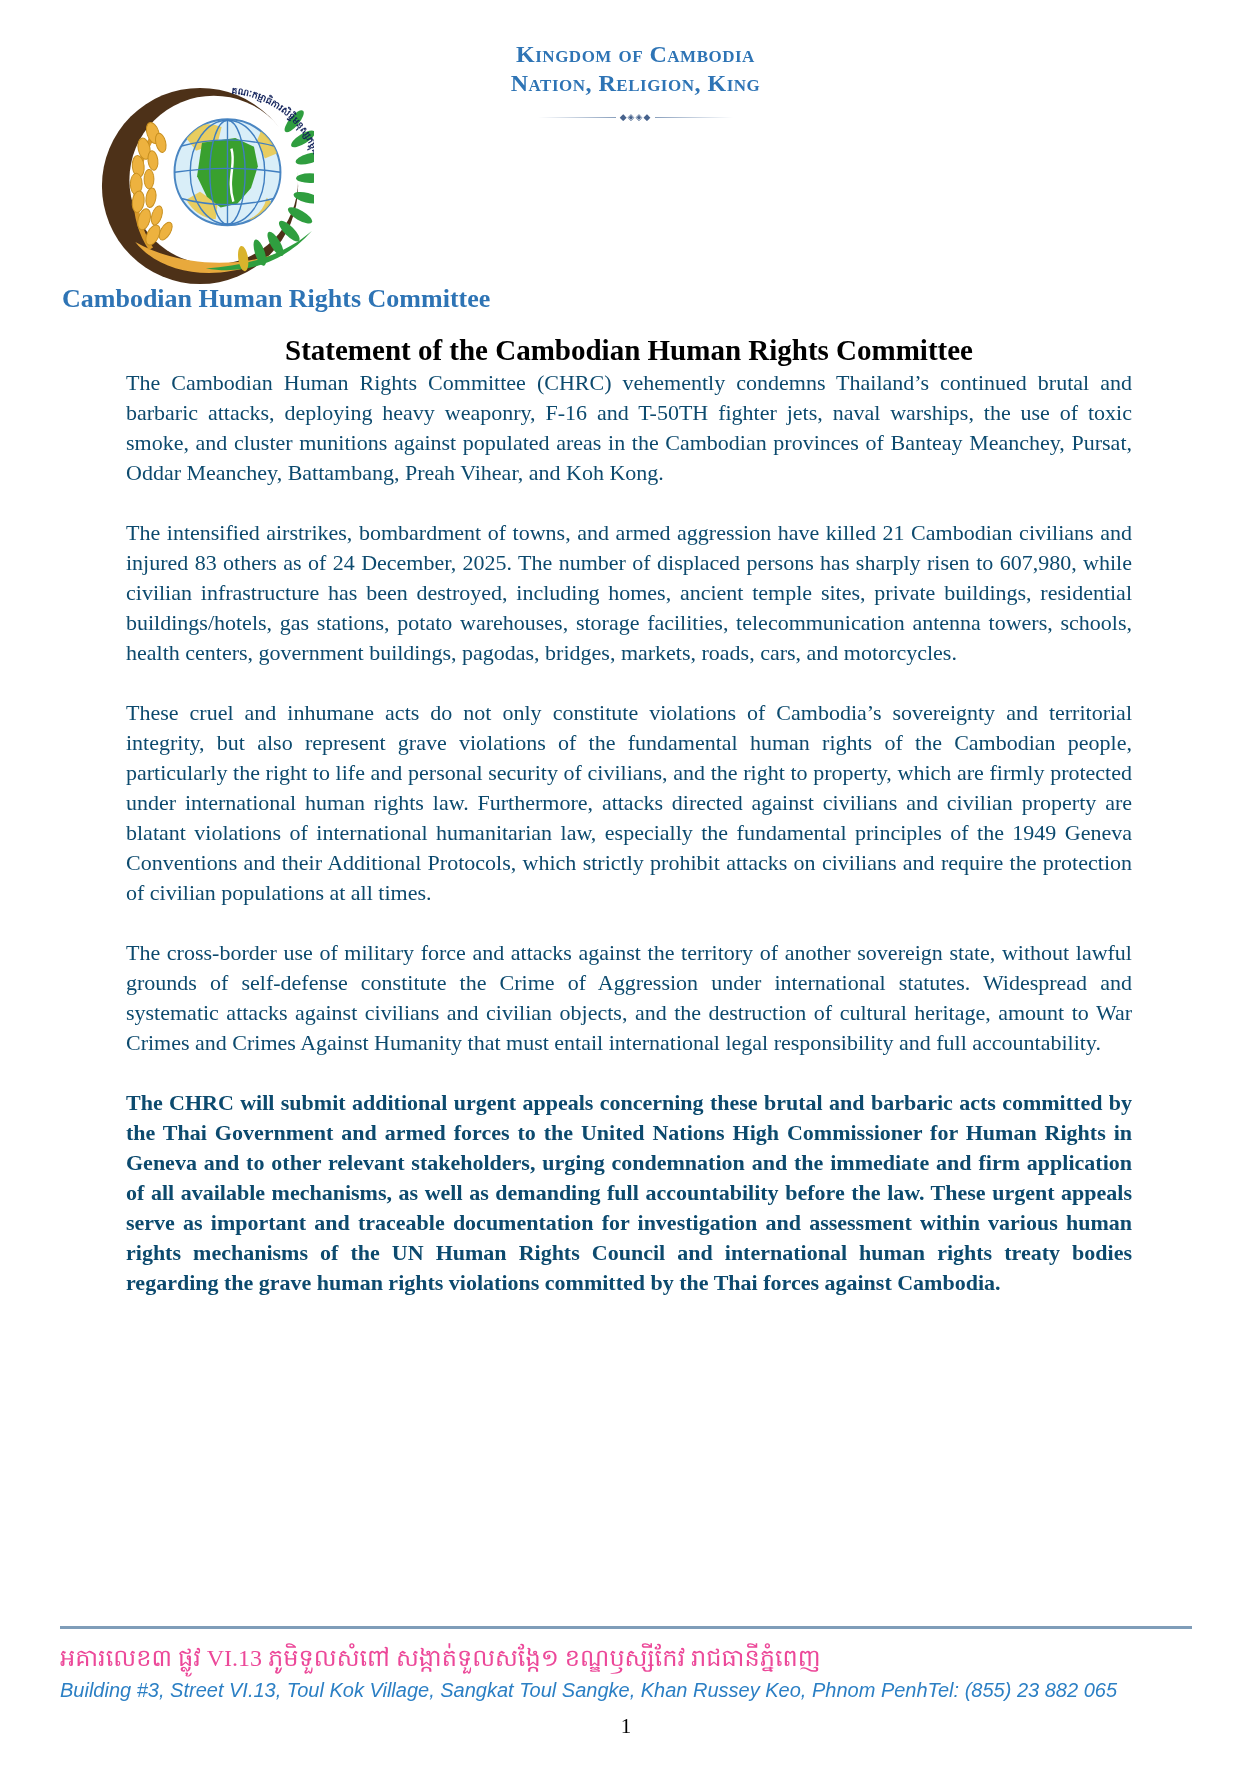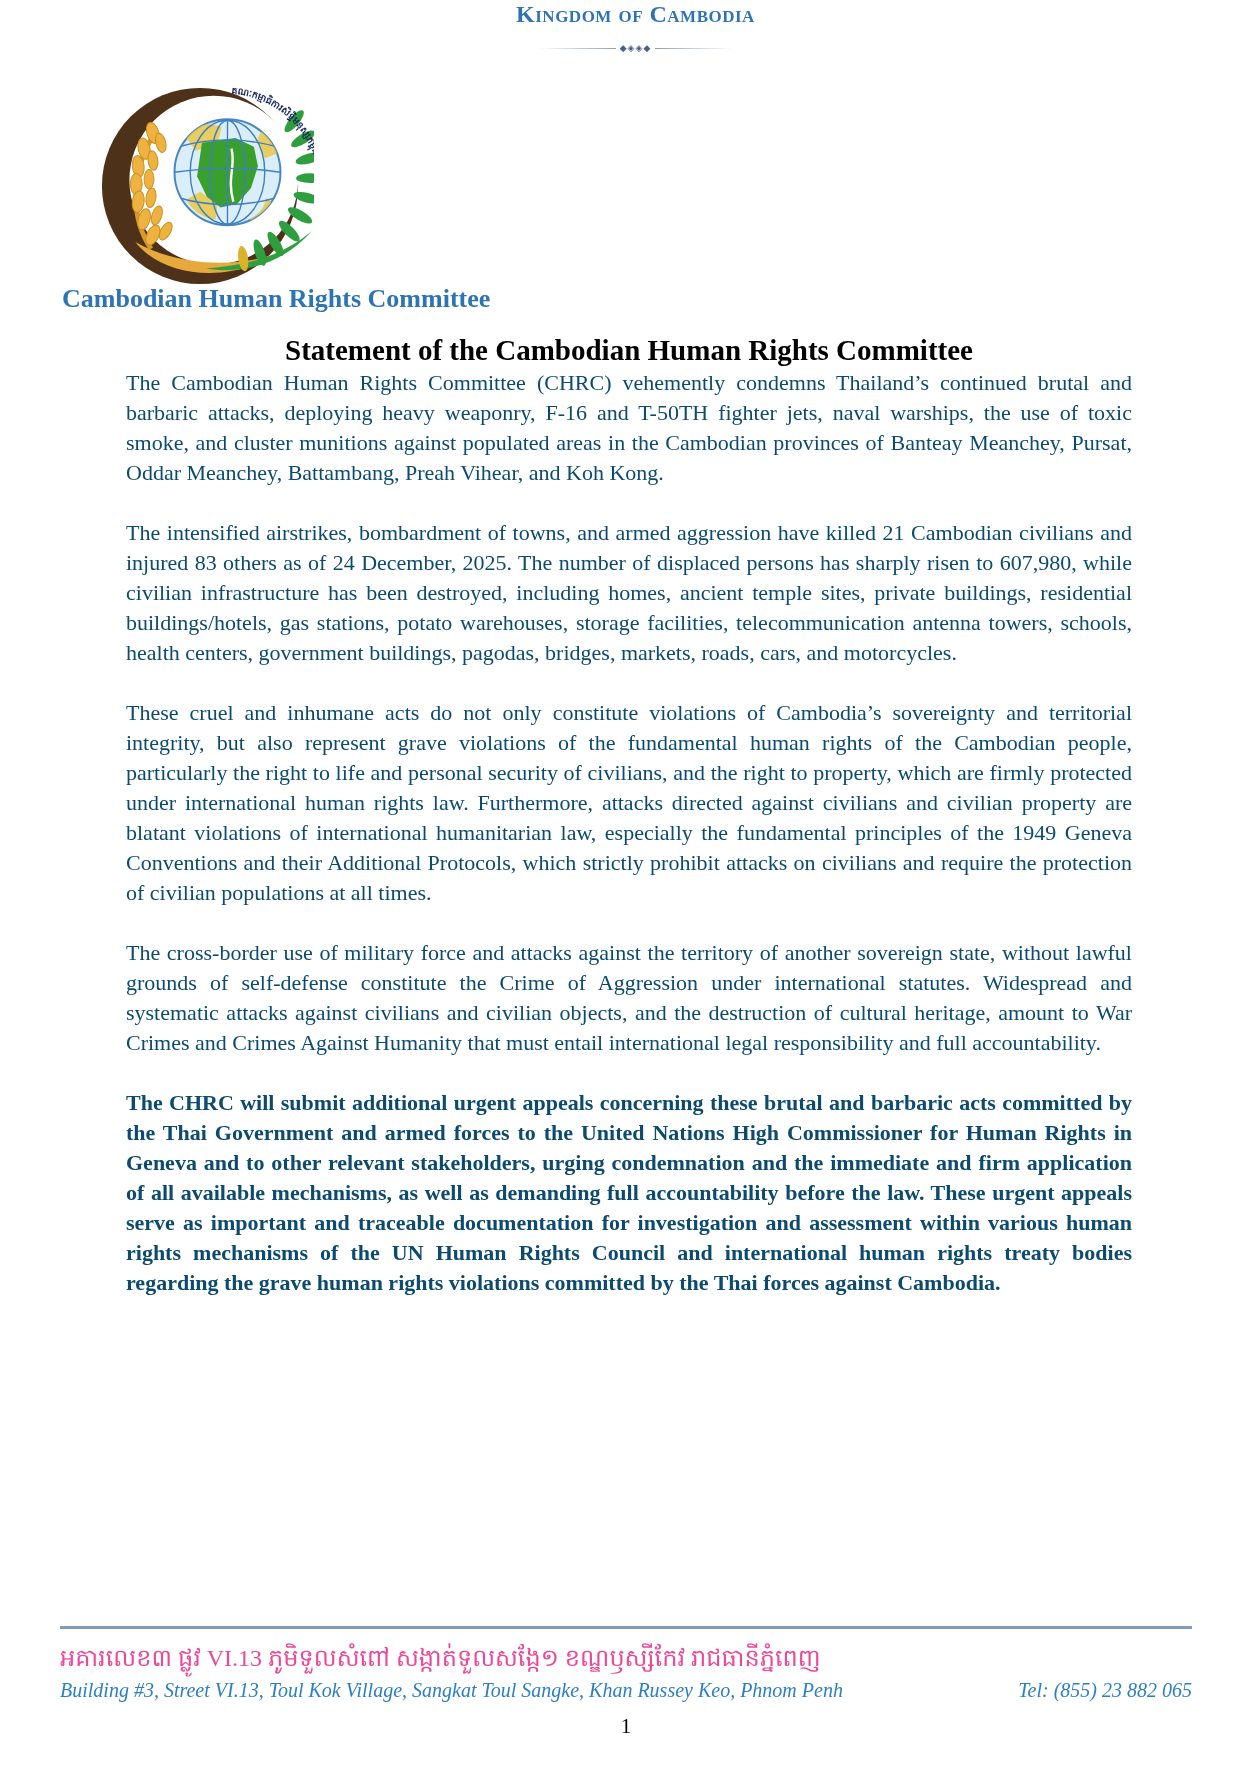--- a/index.html
+++ b/index.html
@@ -1,21 +1,21 @@
 <!DOCTYPE html>
 <html><head>
 <meta charset="utf-8">
 <style>
   html,body{margin:0;padding:0;}
   body{
     width:1237px;height:1773px;background:#ffffff;position:relative;overflow:hidden;
     font-family:"Liberation Serif",serif;color:#111;
   }
   
-  .header-top{ text-align:center; padding-left:34px; }
+  .header-top{ text-align:center; padding-top:40px; padding-left:34px; }
   .hdr-line{
     font-variant:small-caps; font-weight:bold; color:#2E74B5;
     font-size:24px; line-height:29px; letter-spacing:.5px;
   }
   .ornament{ display:flex; align-items:center; justify-content:center; margin-top:12px; height:14px;}
   .orn-line{ height:1px; width:78px; background:linear-gradient(to right,rgba(90,115,150,0),#8aa0bd); }
   .orn-line.right{ background:linear-gradient(to left,rgba(90,115,150,0),#8aa0bd); }
   .orn-glyphs{ font-family:"DejaVu Sans",sans-serif; font-size:9px; color:#46628c; letter-spacing:1px; padding:0 4px; line-height:10px;}
   
   .logo-wrap{ position:absolute; left:88px; top:82px; width:226px; height:206px; }
@@ -34,29 +34,30 @@
     font-size:22px; line-height:30px; text-align:justify; margin:0 0 30px 0; color:#0c4a6e;
   }
   .body-par.bold{ font-weight:bold; }
   
   .footer{ position:absolute; left:60px; top:1626px; width:1132px; }
   .footer-rule{ border:0; border-top:3px solid #7F9DB9; margin:0 0 10px 0; }
   .khmer-line{
     color:#ec4899; font-size:24px; line-height:38px;
     font-family:"Liberation Serif",serif;
   }
-  .addr-row{ display:flex; justify-content:space-between; align-items:baseline; margin-top:2px;
-    font-family:Liberation Serif, serif; font-style:italic; font-size:20px; color:#2B7FC4; }
+  .addr-row{ display:flex; justify-content:flex-start; align-items:baseline; margin-top:2px;
+    font-family:Liberation Sans, sans-serif; font-style:italic; font-size:20px; color:#2B7FC4; }
   .page-num{ text-align:center; font-size:21px; color:#000; margin-top:12px; font-family:"Liberation Serif",serif;}
 </style>
 </head>
 <body>
 
 <div class="header-top">
   <div class="hdr-line">Kingdom of Cambodia</div>
+  <div class="hdr-line">Nation, Religion, King</div>
   <div class="ornament">
     <div class="orn-line"></div>
     <div class="orn-glyphs">◆◈◈◆</div>
     <div class="orn-line right"></div>
   </div>
 </div>
 
 <div class="logo-wrap">
   <svg viewBox="0 0 230 210" width="226" height="206">
     <defs>

